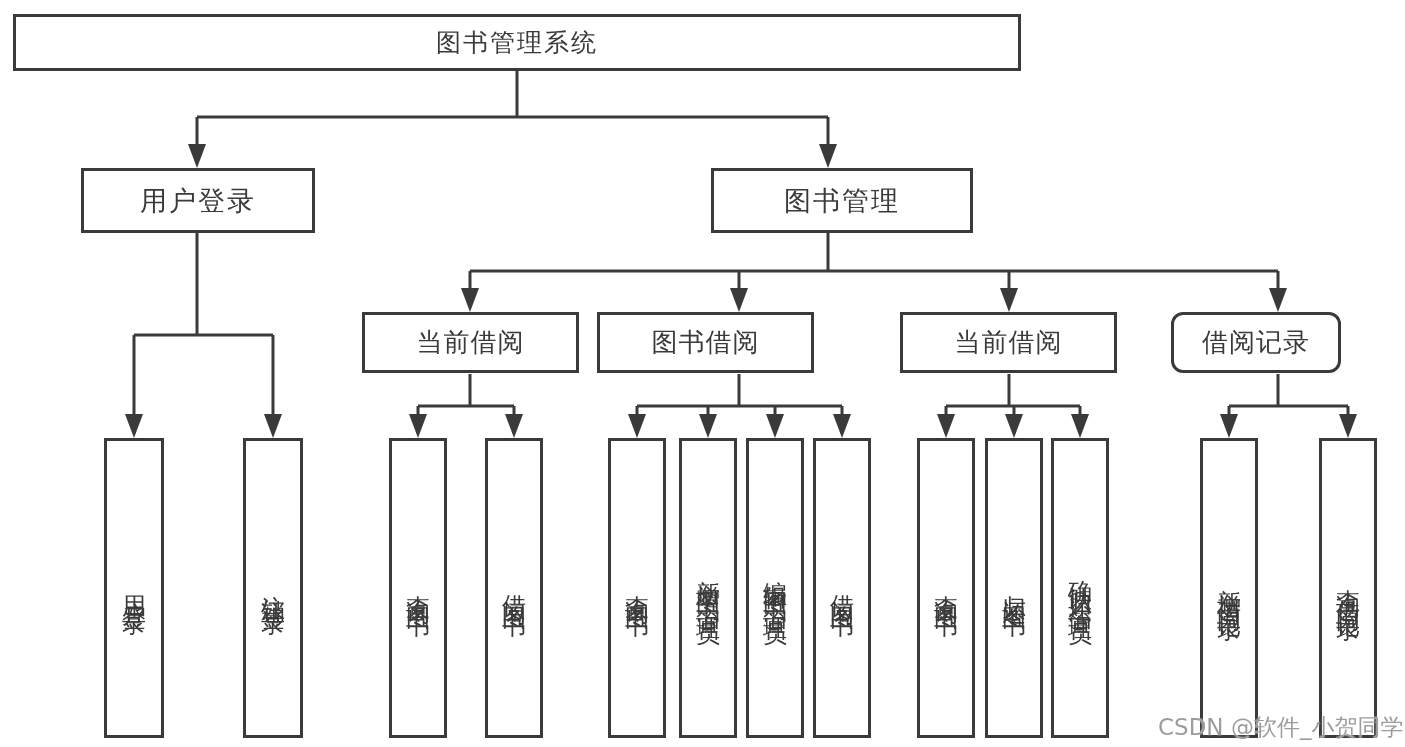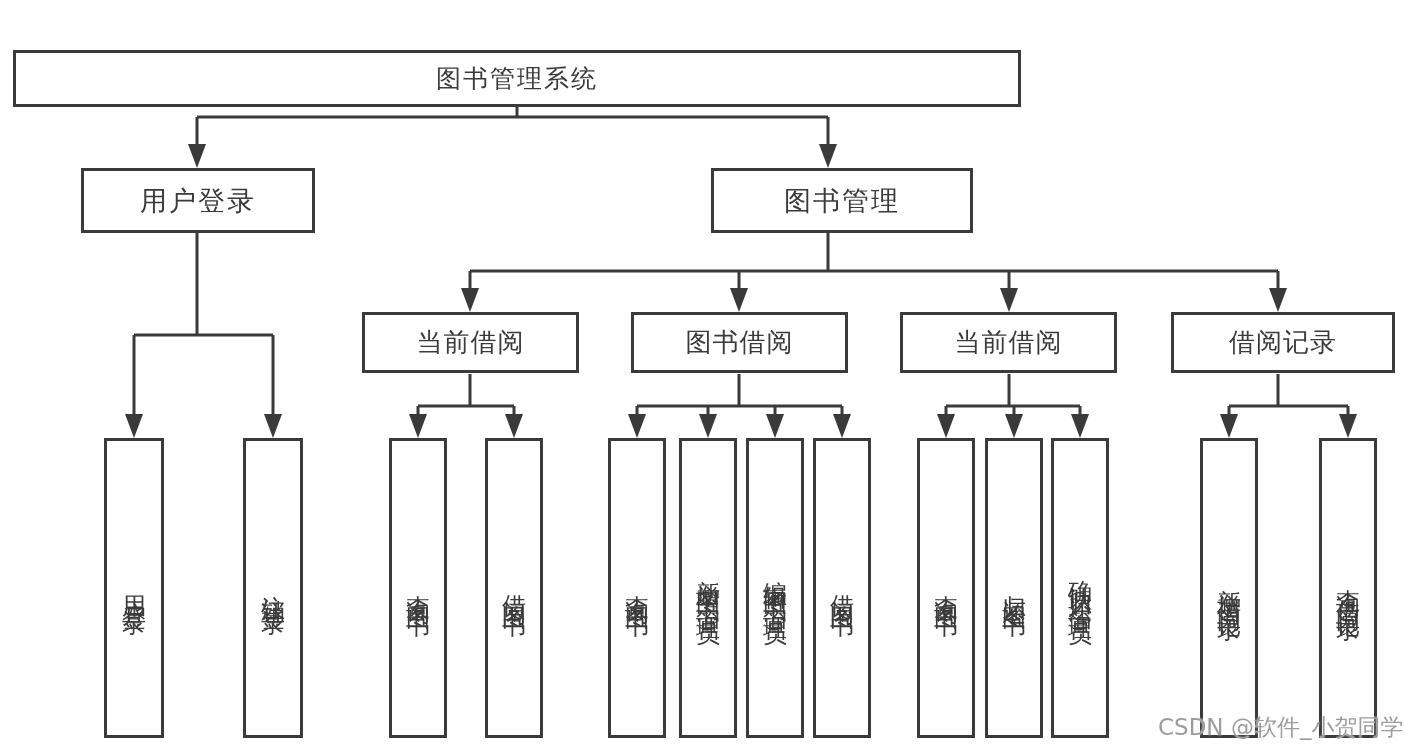--- a/index.html
+++ b/index.html
@@ -100,29 +100,29 @@
     <path class="connector" d="M1009,374 V406 M946,406 H1080 M946,406 V420 M1014,406 V420 M1080,406 V420"></path>
     <polygon class="arrowhead" points="937,414 955,414 946,438"></polygon>
     <polygon class="arrowhead" points="1005,414 1023,414 1014,438"></polygon>
     <polygon class="arrowhead" points="1071,414 1089,414 1080,438"></polygon>
 
     <path class="connector" d="M1278,374 V406 M1229,406 H1348 M1229,406 V420 M1348,406 V420"></path>
     <polygon class="arrowhead" points="1220,414 1238,414 1229,438"></polygon>
     <polygon class="arrowhead" points="1339,414 1357,414 1348,438"></polygon>
   </svg>
 
-  <div class="node hbox root-node" style="left:13px; top:14px; width:1008px; height:57px;margin-top:36px;">图书管理系统</div>
+  <div class="node hbox root-node" style="left:13px; top:14px; width:1008px; height:57px;">图书管理系统</div>
 
   <div class="node hbox level2-node" style="left:81px; top:168px; width:234px; height:65px;">用户登录</div>
   <div class="node hbox level2-node" style="left:711px; top:168px; width:262px; height:65px;">图书管理</div>
 
   <div class="node hbox level3-node" style="left:362px; top:312px; width:217px; height:61px;">当前借阅</div>
-  <div class="node hbox level3-node" style="left:631px; top:312px; width:217px; height:61px;">图书借阅</div>
+  <div class="node hbox level3-node" style="left:597px; top:312px; width:217px; height:61px;">图书借阅</div>
   <div class="node hbox level3-node" style="left:900px; top:312px; width:217px; height:61px;text-align:center;">当前借阅</div>
-  <div class="node hbox level3-node" style="left:1171px; top:312px; width:224px; height:61px;">借阅记录</div>
+  <div class="node hbox level3-node" style="left:1171px; top:312px; width:170px; height:61px;border-radius:12px;">借阅记录</div>
 
   <div class="node vbox" style="left:104px; top:438px; width:60px; height:300px;">
     <span>用户登录</span>
   </div>
   <div class="node vbox" style="left:243px; top:438px; width:60px; height:300px;">
     <span>注销登录</span>
   </div>
 
   <div class="node vbox" style="left:389px; top:438px; width:58px; height:300px;">
     <span>查询图书</span>

